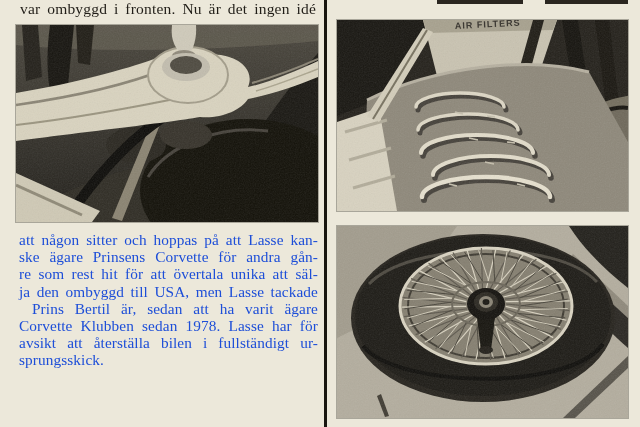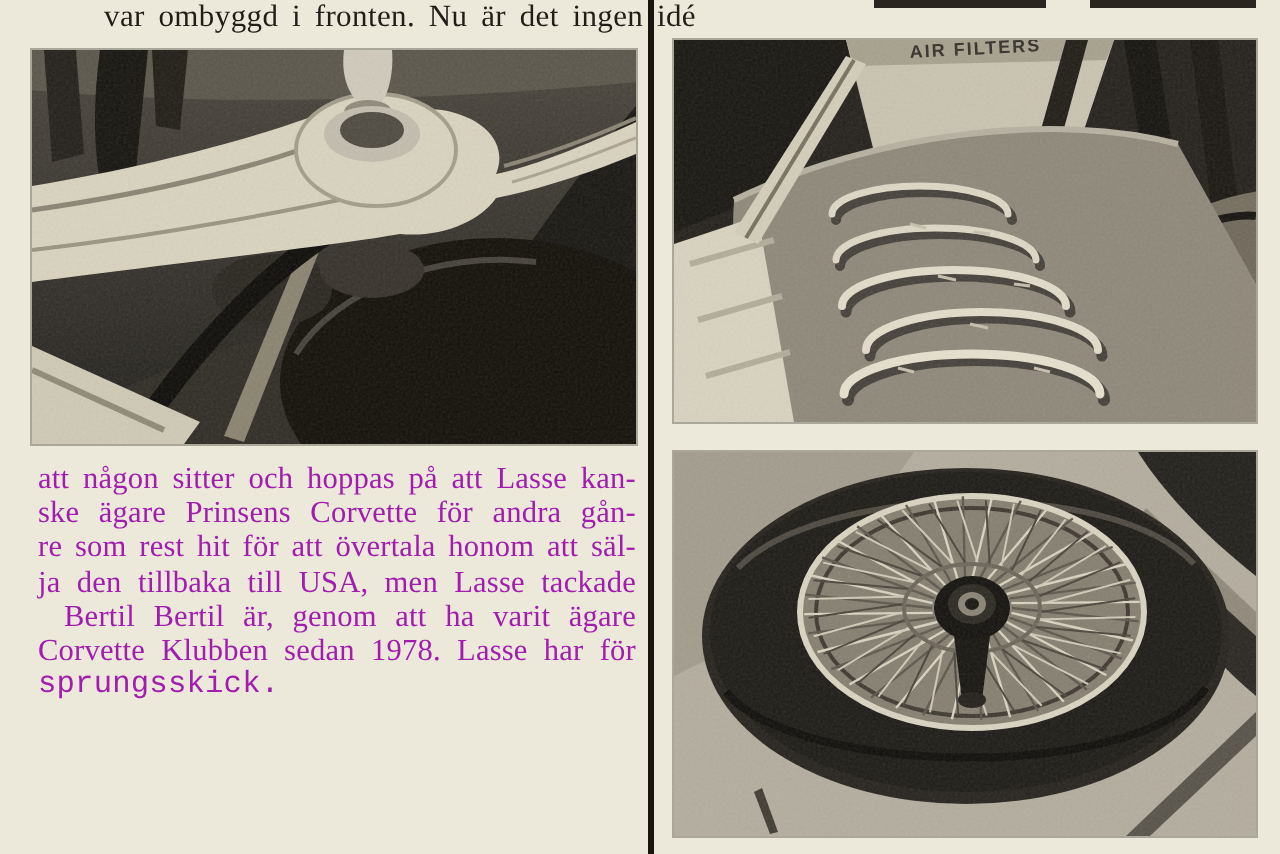--- a/index.html
+++ b/index.html
@@ -8,49 +8,49 @@
     font-family:"Liberation Serif", serif;
     background:#ece8da;
     position:relative;
     overflow:hidden;
   }
   #page{position:absolute;inset:0;background:#ece8da;}
   .intro-line{
     position:absolute;left:20px;top:0px;width:296px;height:19px;
     font-size:15.5px;color:#211e18;
     text-align:justify;text-align-last:justify;
-    white-space:nowrap;letter-spacing:.2px;margin-left:32px;
+    white-space:nowrap;letter-spacing:.2px;
   }
   .photo{
     position:absolute;
     box-shadow:0 0 0 1px rgba(46,42,33,.35);
     overflow:hidden;
   }
   #photo-engine{left:16px;top:25px;width:302px;height:197px;}
   #photo-trim{left:337px;top:20px;width:291px;height:191px;}
   #photo-wheel{left:337px;top:226px;width:291px;height:192px;}
   .photo svg{display:block;width:100%;height:100%;}
   .divider{
     position:absolute;left:324px;top:0;width:3px;height:427px;
     background:#18150f;
   }
   .crop-bar{position:absolute;top:0;height:4px;background:#2a261f;}
   #crop-bar-a{left:437px;width:86px;}
   #crop-bar-b{left:545px;width:83px;}
   .article{
     position:absolute;left:19px;top:231px;width:299px;
-    font-size:15.3px;color:#a21caf;letter-spacing:.1px;
+    font-size:15.3px;color:#1d4ed8;letter-spacing:.1px;
   }
   .article .tline{
     height:17.2px;line-height:17.2px;
     text-align:justify;text-align-last:justify;
     white-space:nowrap;
   }
   .article .tline.indent{text-indent:13px;}
-  .article .tline.last{text-align-last:left;font-family:Liberation Mono, monospace;}
+  .article .tline.last{text-align-last:left;}
 </style>
 </head>
 <body>
 
 <div id="page">
 
   <div class="intro-line">var ombyggd i fronten. Nu är det ingen idé</div>
 
   <div class="divider"></div>
 
@@ -236,20 +236,21 @@
       <ellipse cx="149" cy="76" rx="12" ry="10" fill="#2c2922"></ellipse>
       <ellipse cx="149" cy="76" rx="7" ry="6" fill="#8a8475"></ellipse>
       <ellipse cx="149" cy="76" rx="3.5" ry="3" fill="#1a1813"></ellipse>
       <rect width="291" height="192" filter="url(#grain)" opacity=".13"></rect>
     </svg>
   </div>
 
   <div class="article">
     <div class="tline">att någon sitter och hoppas på att Lasse kan-</div>
     <div class="tline">ske ägare Prinsens Corvette för andra gån-</div>
-    <div class="tline">re som rest hit för att övertala honom att säl-</div>
-    <div class="tline">ja den tillbaka till USA, men Lasse tackade</div>
-    <div class="tline indent">Bertil Bertil är, genom att ha varit ägare</div>
+    <div class="tline">re som rest hit för att övertala unika att säl-</div>
+    <div class="tline">ja den ombyggd till USA, men Lasse tackade</div>
+    <div class="tline indent">Prins Bertil är, sedan att ha varit ägare</div>
     <div class="tline">Corvette Klubben sedan 1978. Lasse har för</div>
+    <div class="tline">avsikt att återställa bilen i fullständigt ur-</div>
     <div class="tline last">sprungsskick.</div>
   </div>
 
 </div>
 
 </body></html>

